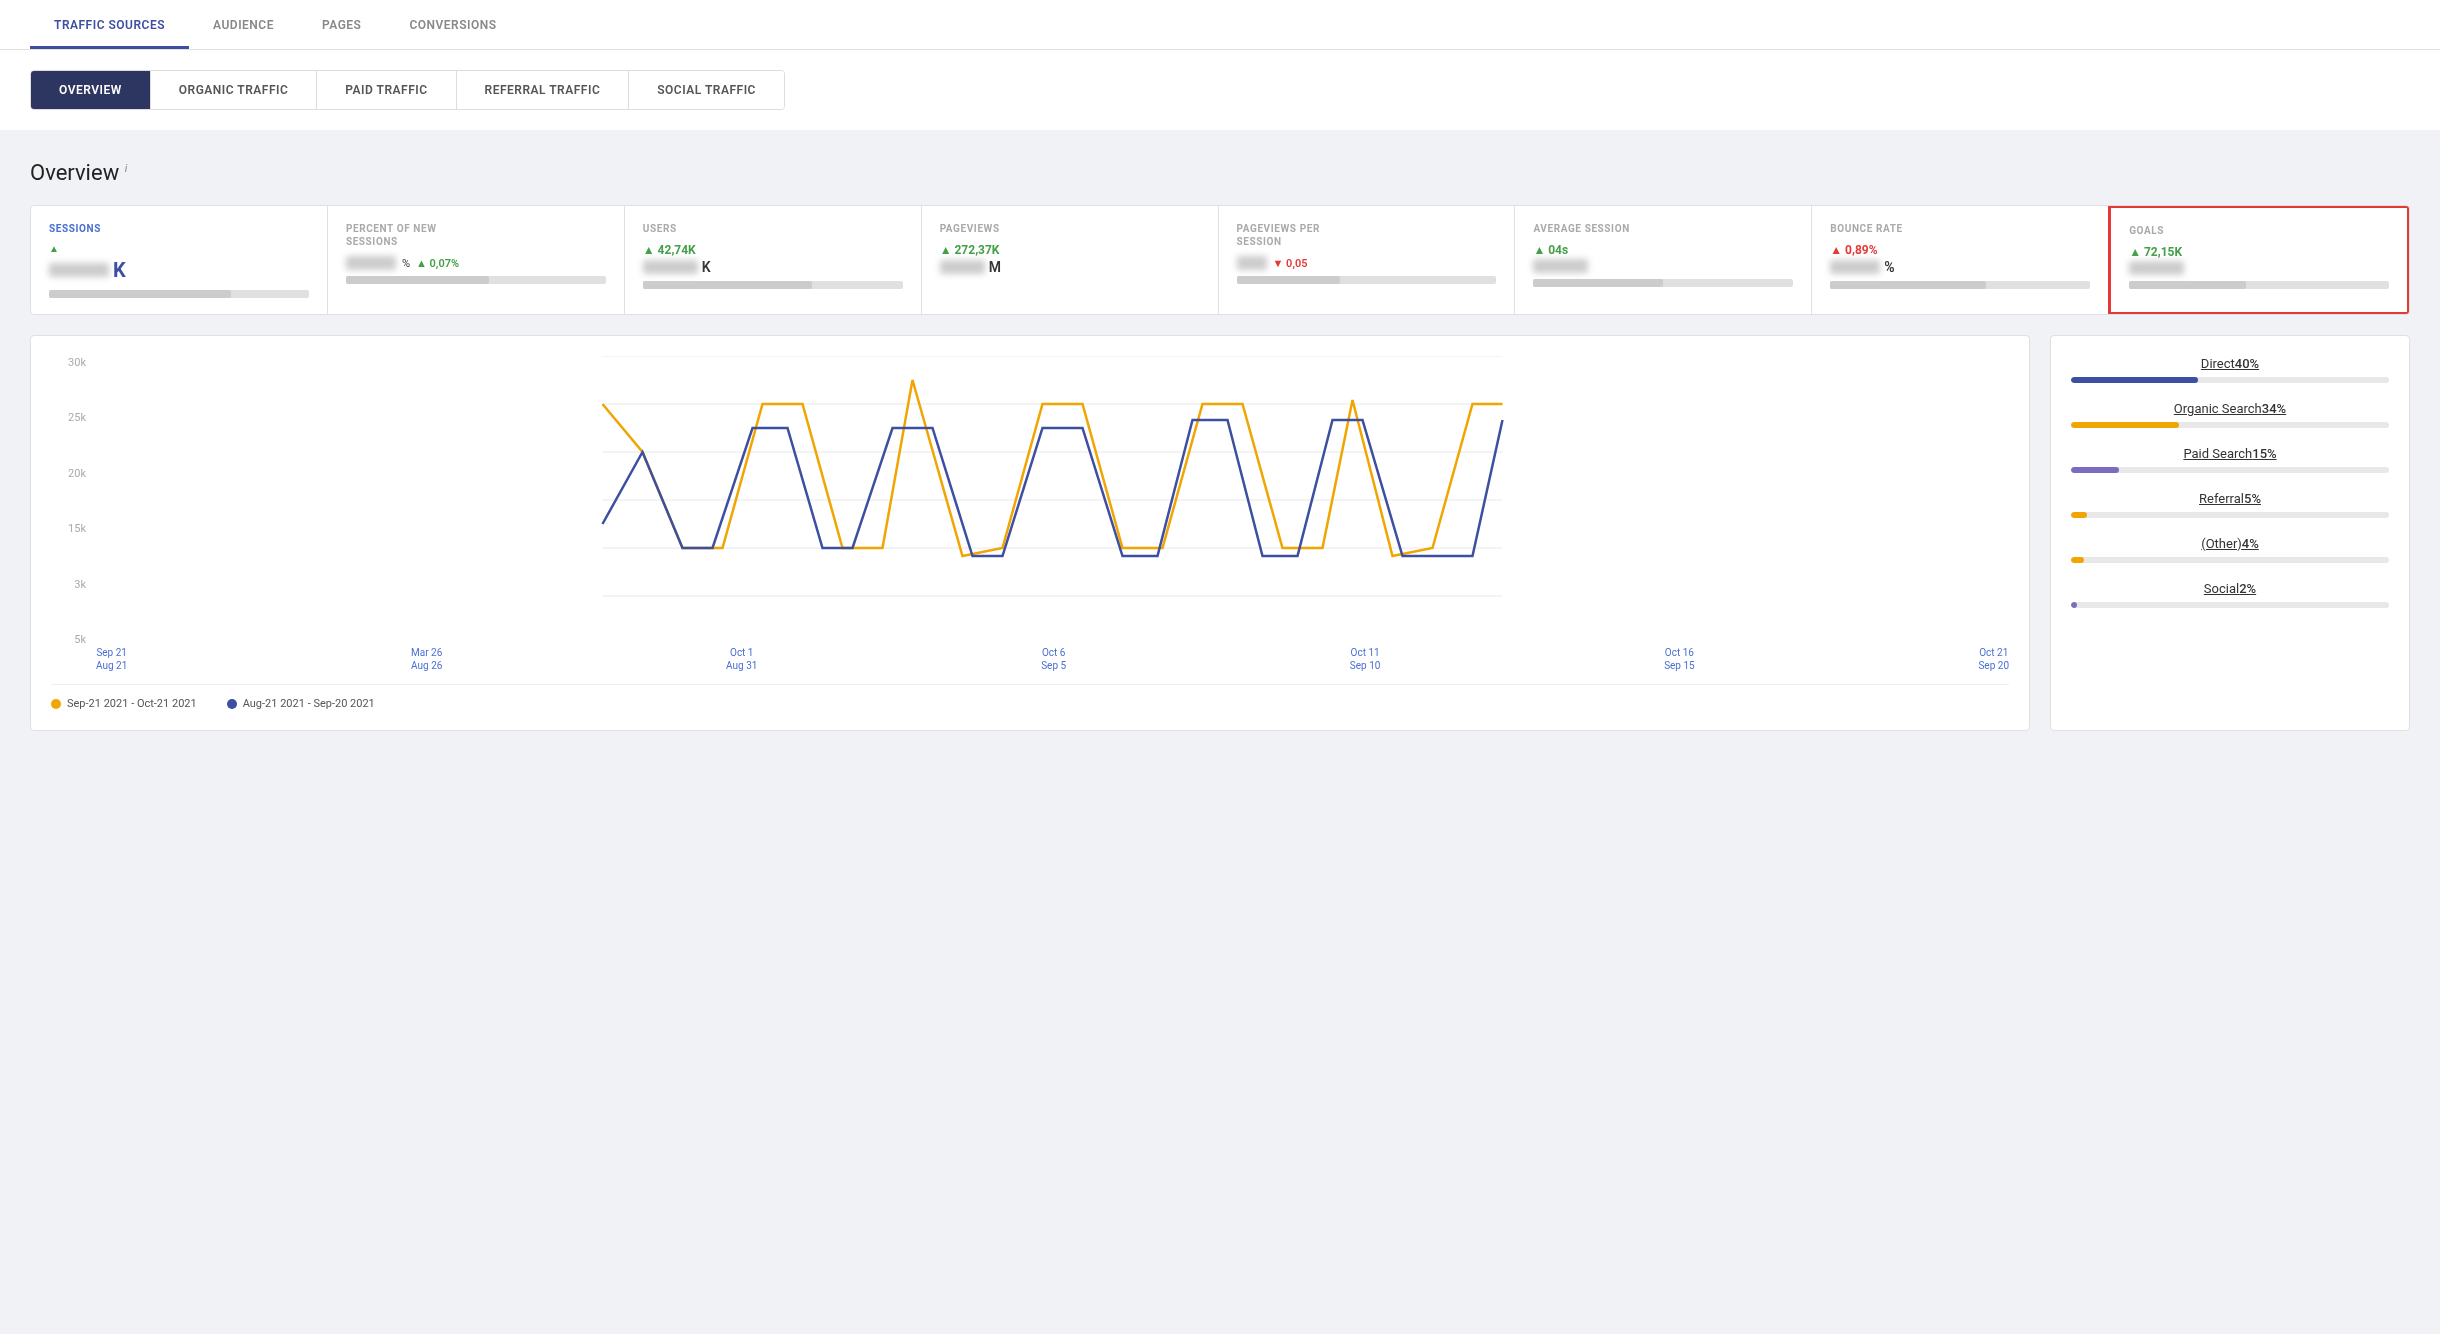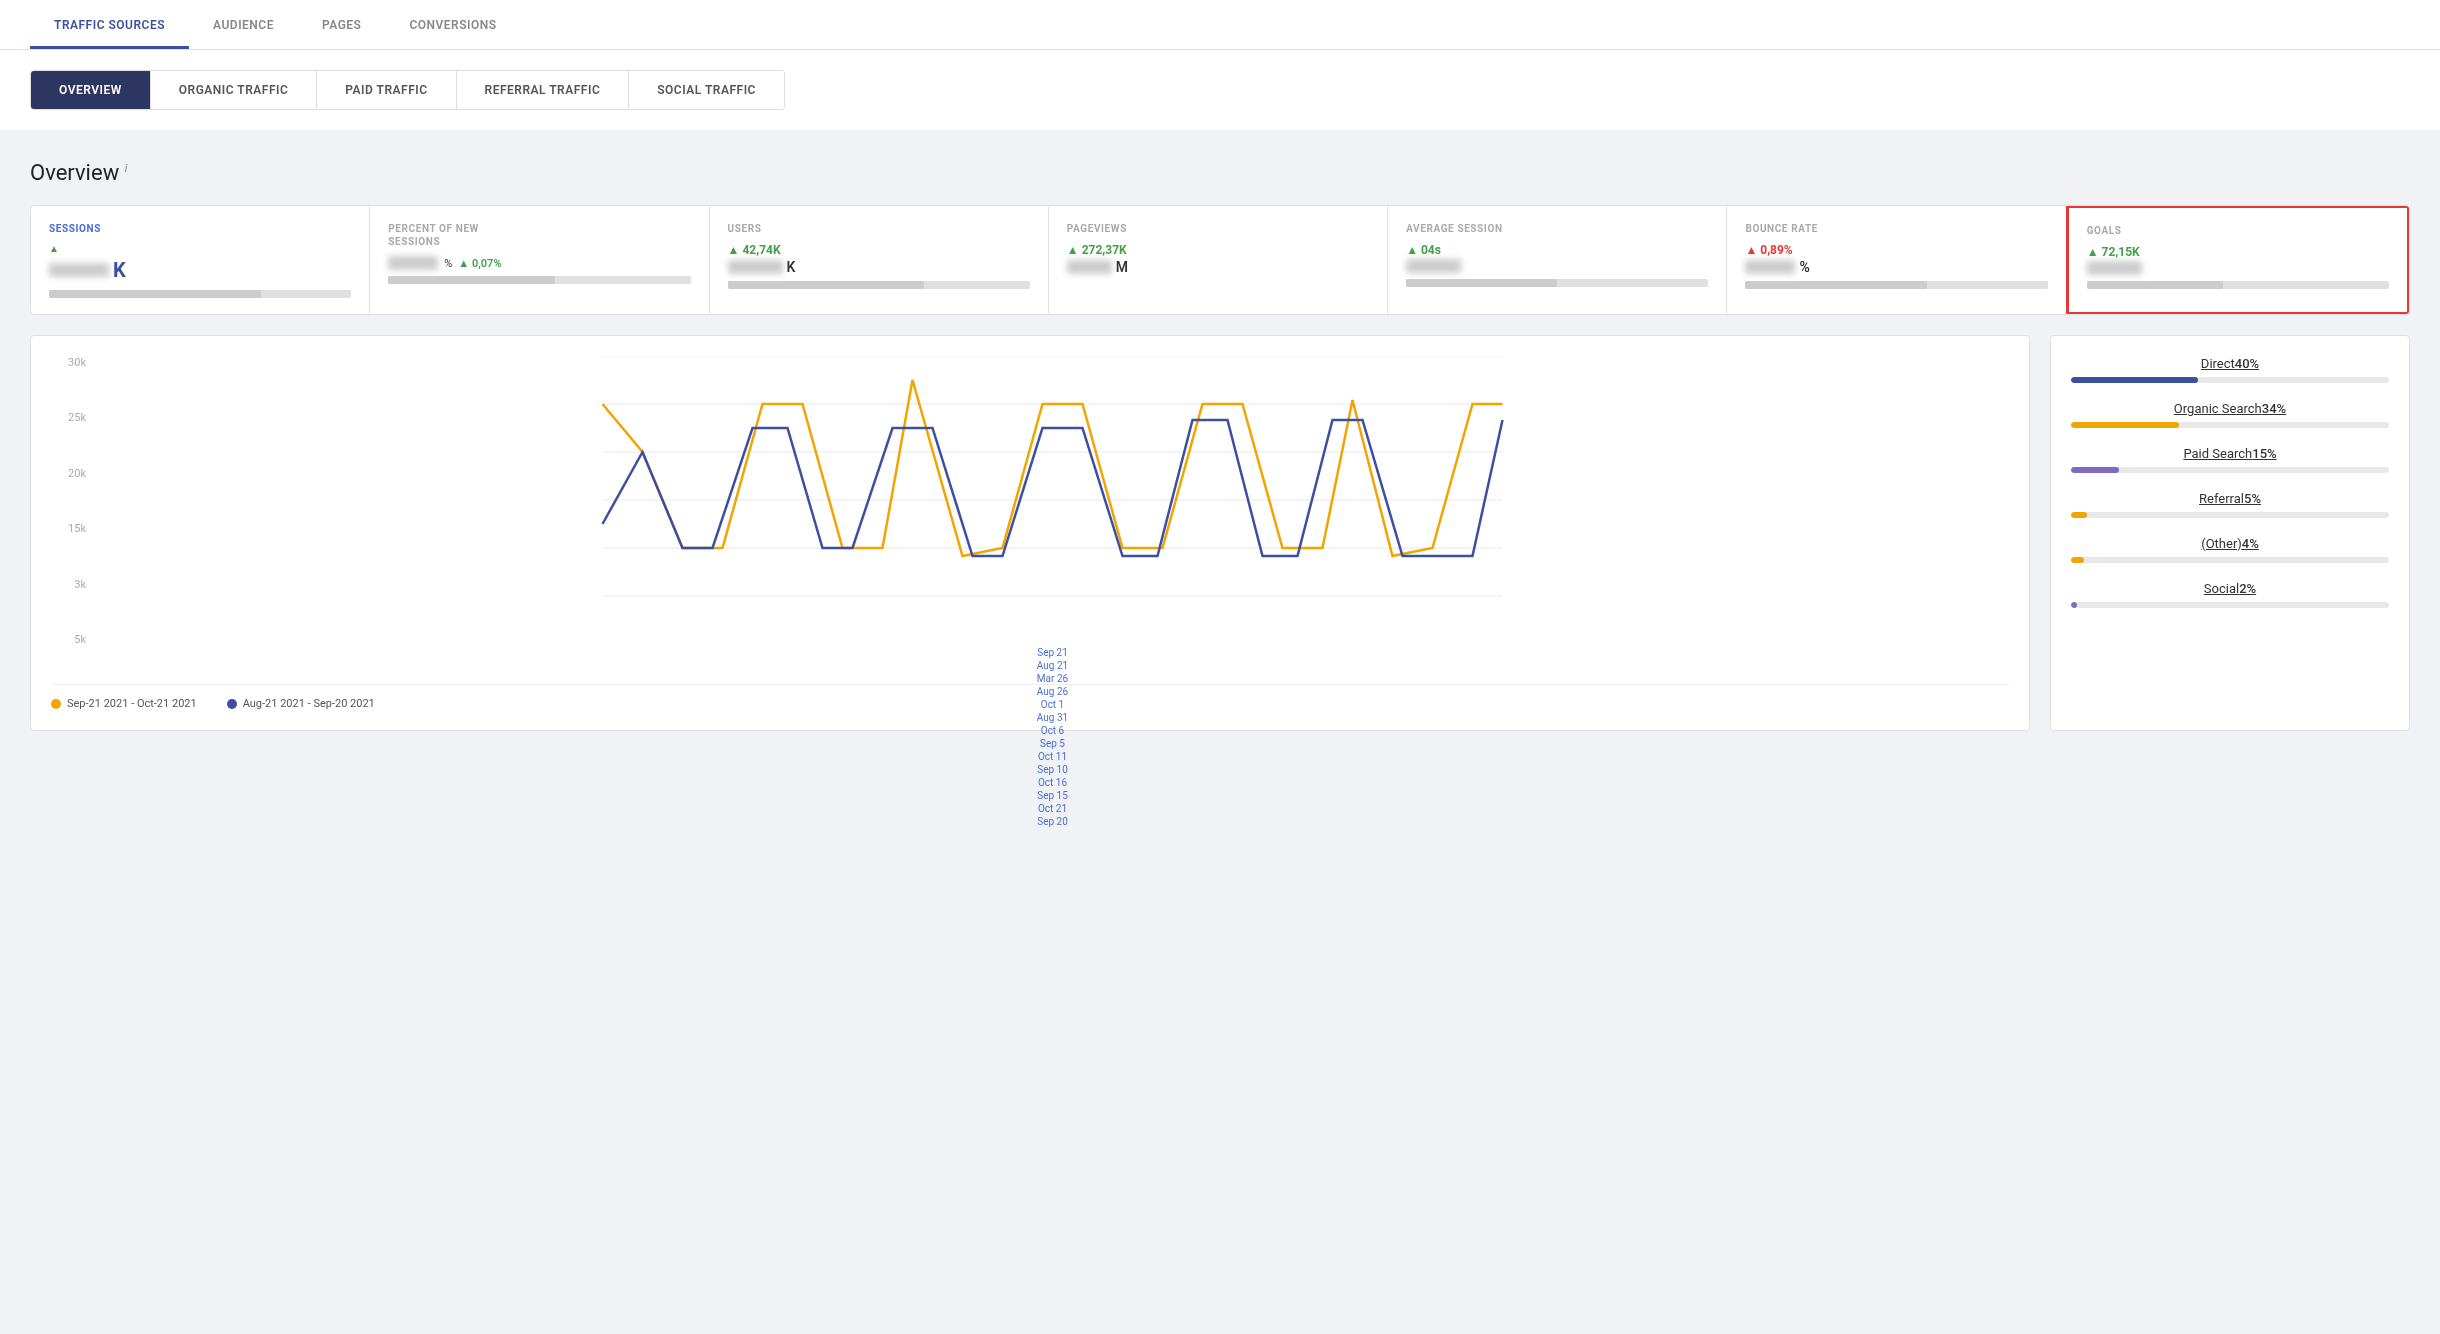--- a/index.html
+++ b/index.html
@@ -175,21 +175,20 @@
       height: 100%;
     }
     .chart-x-labels {
       position: absolute;
       bottom: 0;
       left: 45px;
       right: 0;
       display: flex;
       justify-content: space-between;
       height: 30px;
-      flex-direction: column;
     }
     .x-label {
       font-size: 10px;
       color: #4a6fd4;
       text-align: center;
       line-height: 1.3;
     }
     
     .traffic-panel {
       width: 360px;
@@ -316,20 +315,30 @@
 
       <div class="metric-card">
         <div class="metric-label">PAGEVIEWS</div>
         <div style="font-size:12px;font-weight:700;color:#43a047;margin-bottom:2px;">▲ 272,37K</div>
         <div style="display:flex;align-items:center;gap:4px;">
           <span style="display:inline-block;width:45px;height:14px;background:#ccc;border-radius:2px;filter:blur(3px);"></span>
           <span style="font-size:14px;font-weight:600;">M</span>
         </div>
       </div>
 
+      <div class="metric-card">
+        <div class="metric-label">PAGEVIEWS PER<br>SESSION</div>
+        <div style="display:flex;align-items:center;gap:6px;margin-bottom:2px;">
+          <span style="display:inline-block;width:30px;height:14px;background:#ccc;border-radius:2px;filter:blur(3px);"></span>
+          <span class="metric-change down">▼ 0,05</span>
+        </div>
+        <div class="metric-bar">
+            <div class="metric-bar-fill" style="width:40%;"></div>
+          </div>
+      </div>
 
       <div class="metric-card">
         <div class="metric-label">AVERAGE SESSION</div>
         <div style="font-size:12px;font-weight:700;color:#43a047;margin-bottom:2px;">▲ 04s</div>
         <div style="display:flex;align-items:center;gap:4px;">
           <span style="display:inline-block;width:55px;height:14px;background:#ccc;border-radius:2px;filter:blur(3px);"></span>
         </div>
         <div class="metric-bar" style="margin-top:6px;">
             <div class="metric-bar-fill" style="width:50%;"></div>
           </div>

